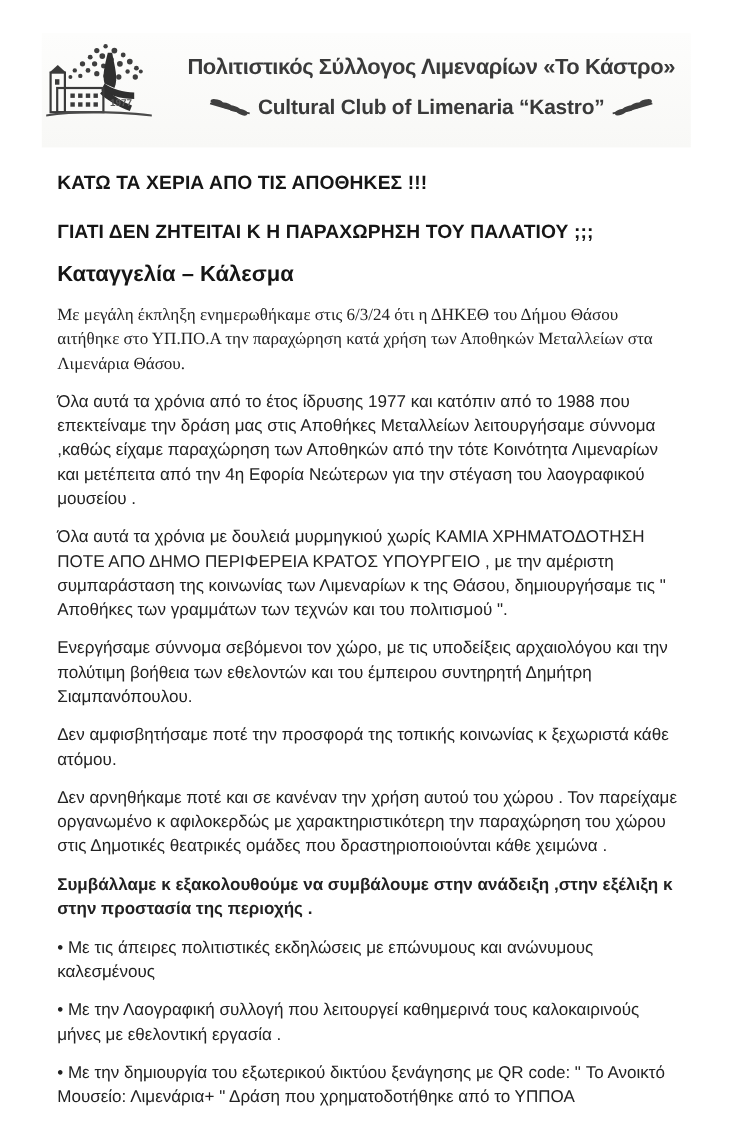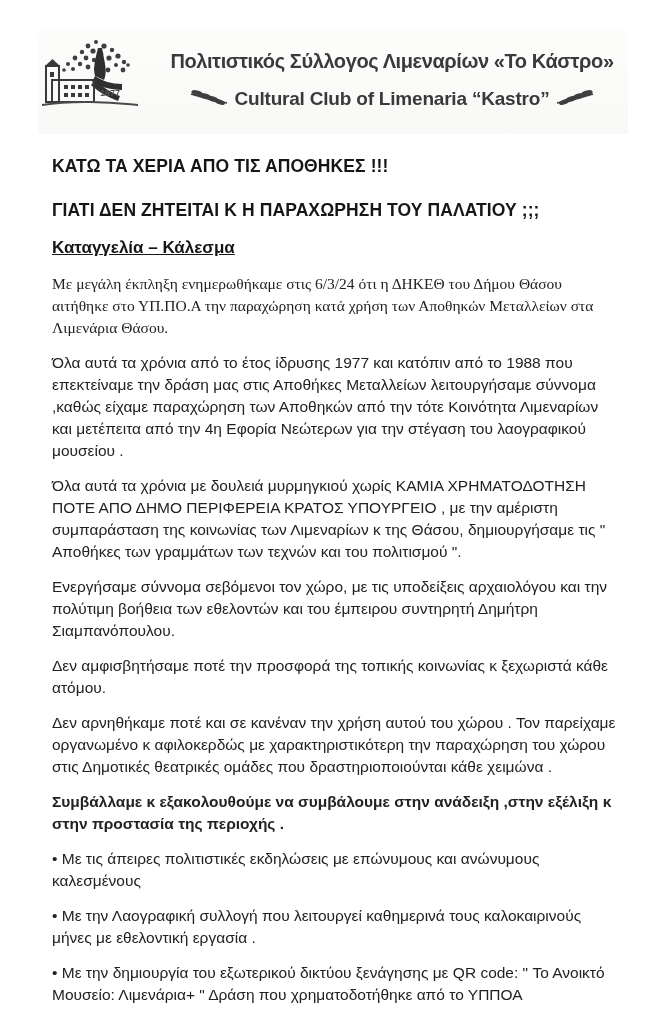--- a/index.html
+++ b/index.html
@@ -64,25 +64,24 @@
   .headline {
     font-size: 17.5px;
     font-weight: bold;
     color: #161616;
     letter-spacing: 0.1px;
     margin: 0;
   }
   .headline-1 { margin-top: 22px; }
   .headline-2 { margin-top: 23px; }
   .section-title {
-    font-size: 17px;
+    font-size: 20px;
     font-weight: bold;
     color: #161616;
     margin-top: 17px;
-    text-decoration: underline;
   }
   
   .body-text p {
     font-size: 15.5px;
     line-height: 22px;
     color: #222222;
     margin: 0;
     padding: 0;
   }
   .body-text p + p { margin-top: 13px; }

